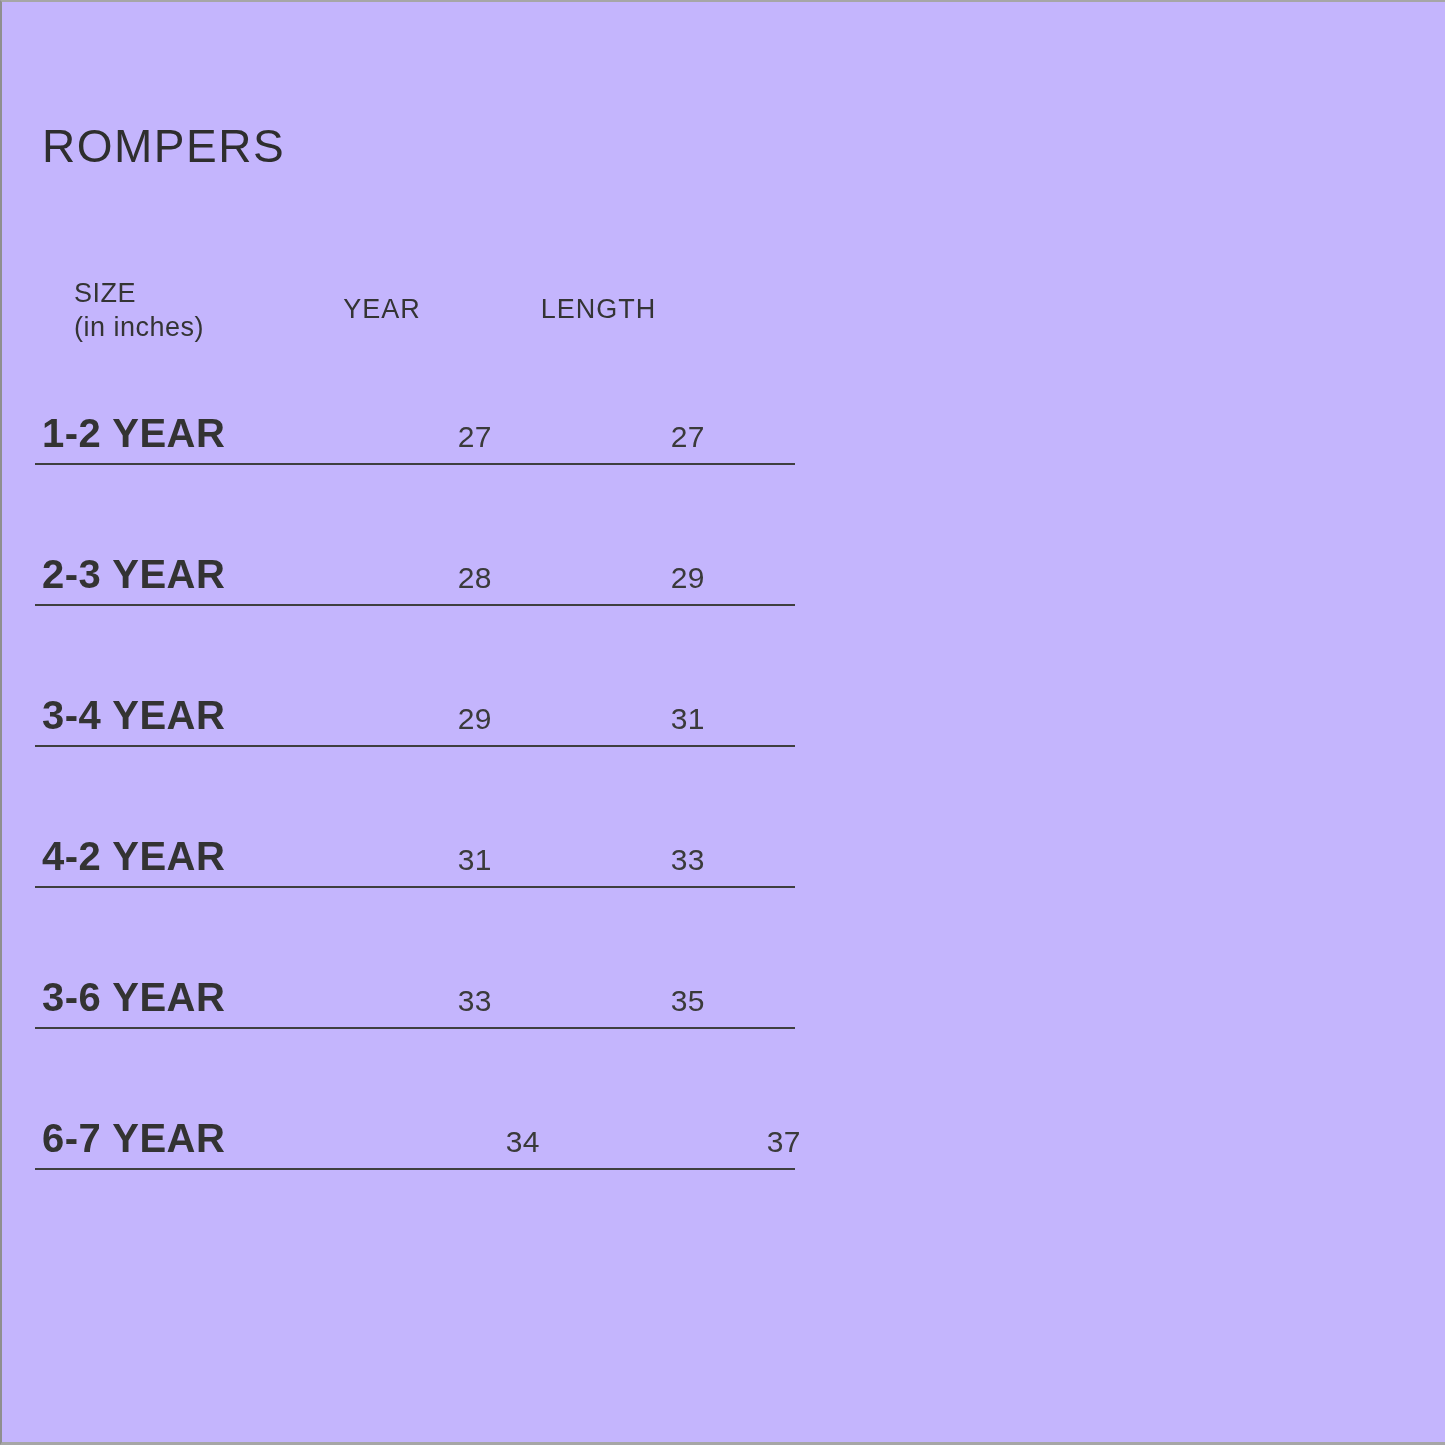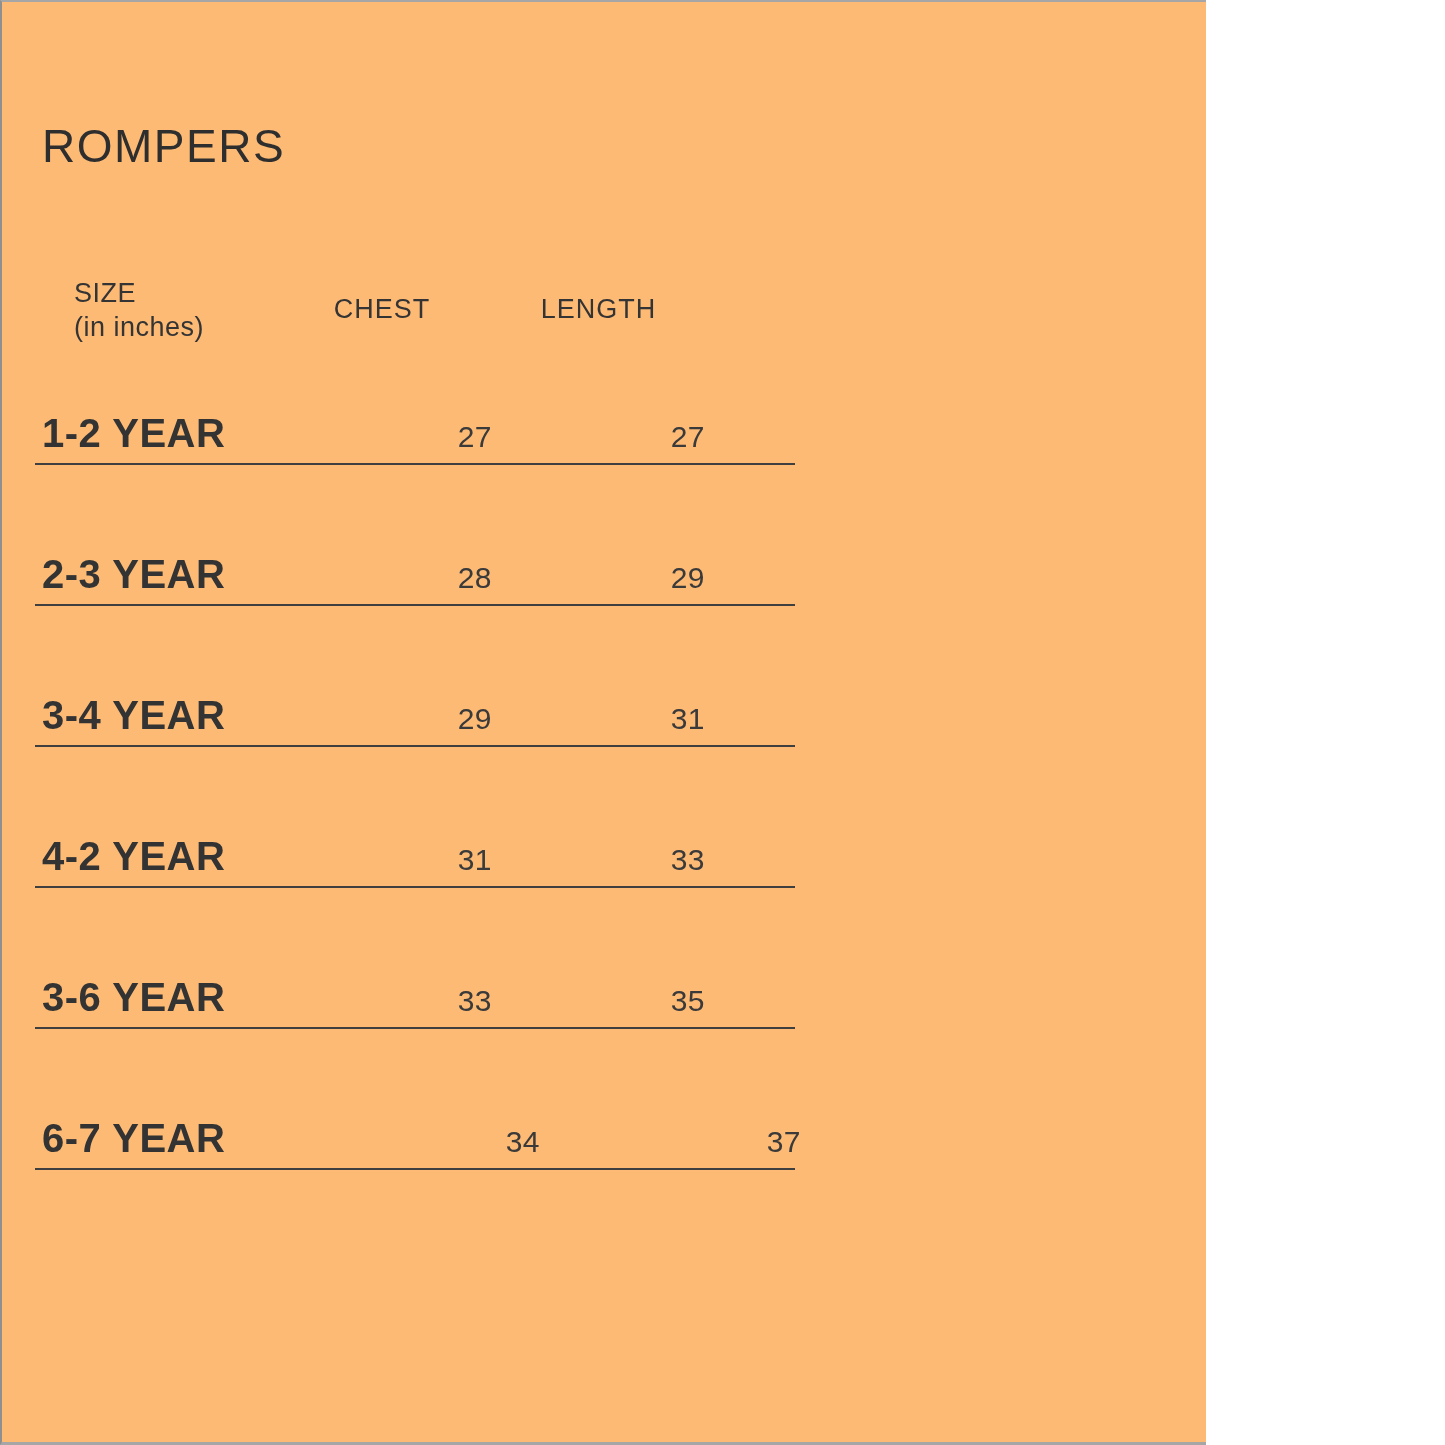--- a/index.html
+++ b/index.html
@@ -2,24 +2,24 @@
 <html><head>
 <meta charset="utf-8">
 <style>
   html, body {
     margin: 0;
     padding: 0;
     background: #ffffff;
   }
   .page {
     position: relative;
-    width: 1206px;
+    width: 1445px;
     height: 1445px;
     box-sizing: border-box;
-    background: #fdba74;
+    background: #c4b5fd;
     border-top: 2px solid #a6a6a6;
     border-left: 2px solid #8f8f8f;
     border-bottom: 3px solid #a6a6a6;
     font-family: "Liberation Sans", sans-serif;
     color: #343434;
     overflow: hidden;
   }
   .title {
     margin: 116px 0 0 40px;
     font-size: 46px;
@@ -91,21 +91,21 @@
 
   <h1 class="title">ROMPERS</h1>
 
   <div class="sizetable">
 
     <div class="thead">
       <div class="size-head">
         <div>SIZE</div>
         <div>(in inches)</div>
       </div>
-      <div class="col-head">CHEST</div>
+      <div class="col-head">YEAR</div>
       <div class="col-head">LENGTH</div>
       <div></div>
     </div>
 
     <div class="tbody">
 
       <div class="trow">
         <div class="cell-size">1-2 YEAR</div>
         <div class="cell-num">27</div>
         <div class="cell-num">27</div>

